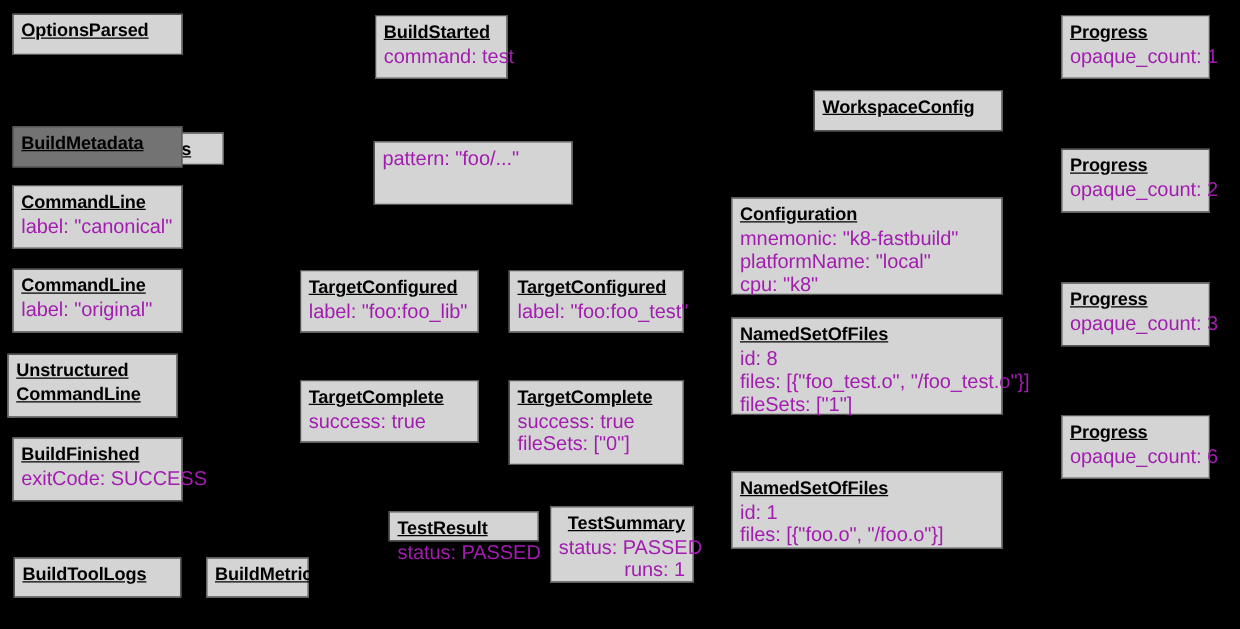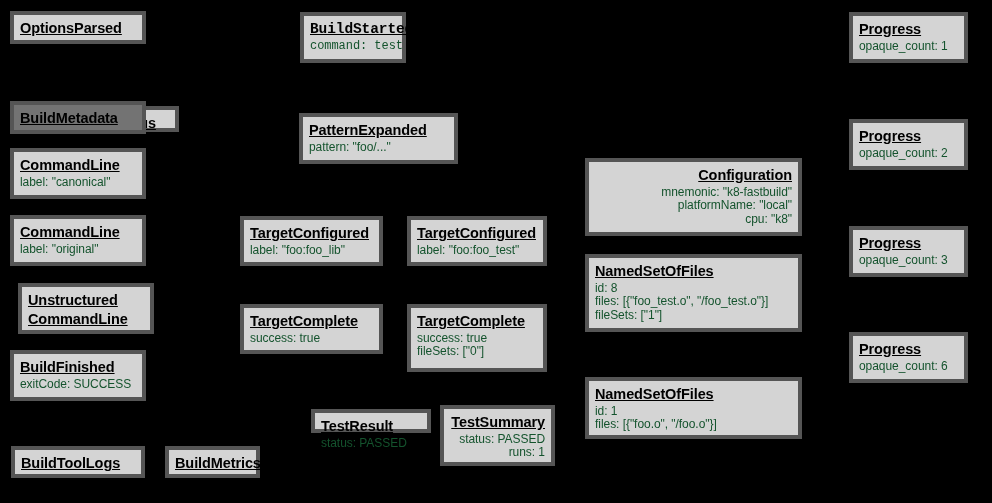--- a/index.html
+++ b/index.html
@@ -15,90 +15,92 @@
     position: relative;
     width: 992px;
     height: 503px;
     background: #000000;
     overflow: hidden;
   }
   .node {
     position: absolute;
     box-sizing: border-box;
     background: #d4d4d4;
-    border: 4px solid #0f766e;
+    border: 1px solid #0f766e;
     padding: 4px 6px 5px 6px;
     line-height: 1.16;
   }
   .node-title {
     font-size: 14.5px;
     font-weight: bold;
     color: #000000;
     text-decoration: underline;
     display: inline-block;
     white-space: nowrap;
     letter-spacing: -0.1px;
   }
   .node-title.two-line {
     white-space: normal;
   }
   .node-fields {
     margin-top: 1px;
   }
   .node-field {
-    font-size: 12px;
-    color: #14532d;
+    font-size: 16px;
+    color: #a21caf;
     white-space: nowrap;
     letter-spacing: -0.05px;
   }
 </style>
 </head>
 <body>
 
 <div id="canvas" style="width: 992px; height: 503px; background: rgb(0, 0, 0);">
     <div class="node" style="left: 10px; top: 11px; width: 136px; height: 33px; background: rgb(212, 212, 212); border-color: rgb(85, 85, 85);">
       <div><span class="node-title">OptionsParsed</span></div>
     </div>
-    <div class="node" style="left: 300px; top: 12px; width: 106px; height: 51px; background: rgb(212, 212, 212); border-color: rgb(85, 85, 85); font-family: Liberation Mono, monospace;">
+    <div class="node" style="left: 300px; top: 12px; width: 106px; height: 51px; background: rgb(212, 212, 212); border-color: rgb(85, 85, 85);">
       <div><span class="node-title">BuildStarted</span></div>
       <div class="node-fields">
         <div class="node-field">command: test</div>
       </div>
     </div>
     <div class="node" style="left: 849px; top: 12px; width: 119px; height: 51px; background: rgb(212, 212, 212); border-color: rgb(85, 85, 85);">
       <div><span class="node-title">Progress</span></div>
       <div class="node-fields">
         <div class="node-field">opaque_count: 1</div>
       </div>
     </div>
     <div class="node" style="left: 26px; top: 58px; width: 153px; height: 26px; background: rgb(212, 212, 212); border-color: rgb(85, 85, 85); margin-top: 48px;">
       <div><span class="node-title">WorkspaceStatus</span></div>
     </div>
+    <div class="node" style="left: 651px; top: 72px; width: 151px; height: 33px; background: rgb(212, 212, 212); border-color: rgb(85, 85, 85);">
+      <div><span class="node-title">WorkspaceConfig</span></div>
+    </div>
     <div class="node" style="left: 10px; top: 101px; width: 136px; height: 33px; background: #737373; border-color: rgb(85, 85, 85);">
       <div><span class="node-title">BuildMetadata</span></div>
     </div>
     <div class="node" style="left: 299px; top: 113px; width: 159px; height: 51px; background: rgb(212, 212, 212); border-color: rgb(85, 85, 85);">
-      <div><span class="node-title">PatternExpanded</span></div>
       <div class="node-fields">
         <div class="node-field">pattern: "foo/..."</div>
       </div>
     </div>
     <div class="node" style="left: 849px; top: 119px; width: 119px; height: 51px; background: rgb(212, 212, 212); border-color: rgb(85, 85, 85);">
       <div><span class="node-title">Progress</span></div>
       <div class="node-fields">
         <div class="node-field">opaque_count: 2</div>
       </div>
     </div>
     <div class="node" style="left: 10px; top: 148px; width: 136px; height: 51px; background: rgb(212, 212, 212); border-color: rgb(85, 85, 85);">
       <div><span class="node-title">CommandLine</span></div>
       <div class="node-fields">
         <div class="node-field">label: "canonical"</div>
       </div>
     </div>
-    <div class="node" style="left: 585px; top: 158px; width: 217px; height: 78px; background: rgb(212, 212, 212); border-color: rgb(85, 85, 85); text-align: right;">
+    <div class="node" style="left: 585px; top: 158px; width: 217px; height: 78px; background: rgb(212, 212, 212); border-color: rgb(85, 85, 85);">
       <div><span class="node-title">Configuration</span></div>
       <div class="node-fields">
         <div class="node-field">mnemonic: "k8-fastbuild"</div>
         <div class="node-field">platformName: "local"</div>
         <div class="node-field">cpu: "k8"</div>
       </div>
     </div>
     <div class="node" style="left: 10px; top: 215px; width: 136px; height: 51px; background: rgb(212, 212, 212); border-color: rgb(85, 85, 85);">
       <div><span class="node-title">CommandLine</span></div>
       <div class="node-fields">
@@ -124,21 +126,21 @@
       </div>
     </div>
     <div class="node" style="left: 585px; top: 254px; width: 217px; height: 78px; background: rgb(212, 212, 212); border-color: rgb(85, 85, 85);">
       <div><span class="node-title">NamedSetOfFiles</span></div>
       <div class="node-fields">
         <div class="node-field">id: 8</div>
         <div class="node-field">files: [{"foo_test.o", "/foo_test.o"}]</div>
         <div class="node-field">fileSets: ["1"]</div>
       </div>
     </div>
-    <div class="node" style="left: 18px; top: 283px; width: 136px; height: 51px; background: rgb(212, 212, 212); border-color: rgb(85, 85, 85);"><div class="node-title two-line">Unstructured</div><div class="node-title two-line">CommandLine</div></div>
+    <div class="node" style="left: 6px; top: 283px; width: 136px; height: 51px; background: rgb(212, 212, 212); border-color: rgb(85, 85, 85);"><div class="node-title two-line">Unstructured</div><div class="node-title two-line">CommandLine</div></div>
     <div class="node" style="left: 240px; top: 304px; width: 143px; height: 50px; background: rgb(212, 212, 212); border-color: rgb(85, 85, 85);">
       <div><span class="node-title">TargetComplete</span></div>
       <div class="node-fields">
         <div class="node-field">success: true</div>
       </div>
     </div>
     <div class="node" style="left: 407px; top: 304px; width: 140px; height: 68px; background: rgb(212, 212, 212); border-color: rgb(85, 85, 85);">
       <div><span class="node-title">TargetComplete</span></div>
       <div class="node-fields">
         <div class="node-field">success: true</div>
@@ -173,16 +175,16 @@
     </div>
     <div class="node" style="left: 311px; top: 409px; width: 120px; height: 24px; background: rgb(212, 212, 212); border-color: rgb(85, 85, 85);">
       <div><span class="node-title">TestResult</span></div>
       <div class="node-fields">
         <div class="node-field">status: PASSED</div>
       </div>
     </div>
     <div class="node" style="left: 11px; top: 446px; width: 134px; height: 32px; background: rgb(212, 212, 212); border-color: rgb(85, 85, 85);">
       <div><span class="node-title">BuildToolLogs</span></div>
     </div>
-    <div class="node" style="left: 165px; top: 446px; width: 95px; height: 32px; background: rgb(212, 212, 212); border-color: rgb(85, 85, 85);">
+    <div class="node" style="left: 165px; top: 446px; width: 82px; height: 32px; background: rgb(212, 212, 212); border-color: rgb(85, 85, 85);">
       <div><span class="node-title">BuildMetrics</span></div>
     </div>
   </div>
 
 </body></html>

